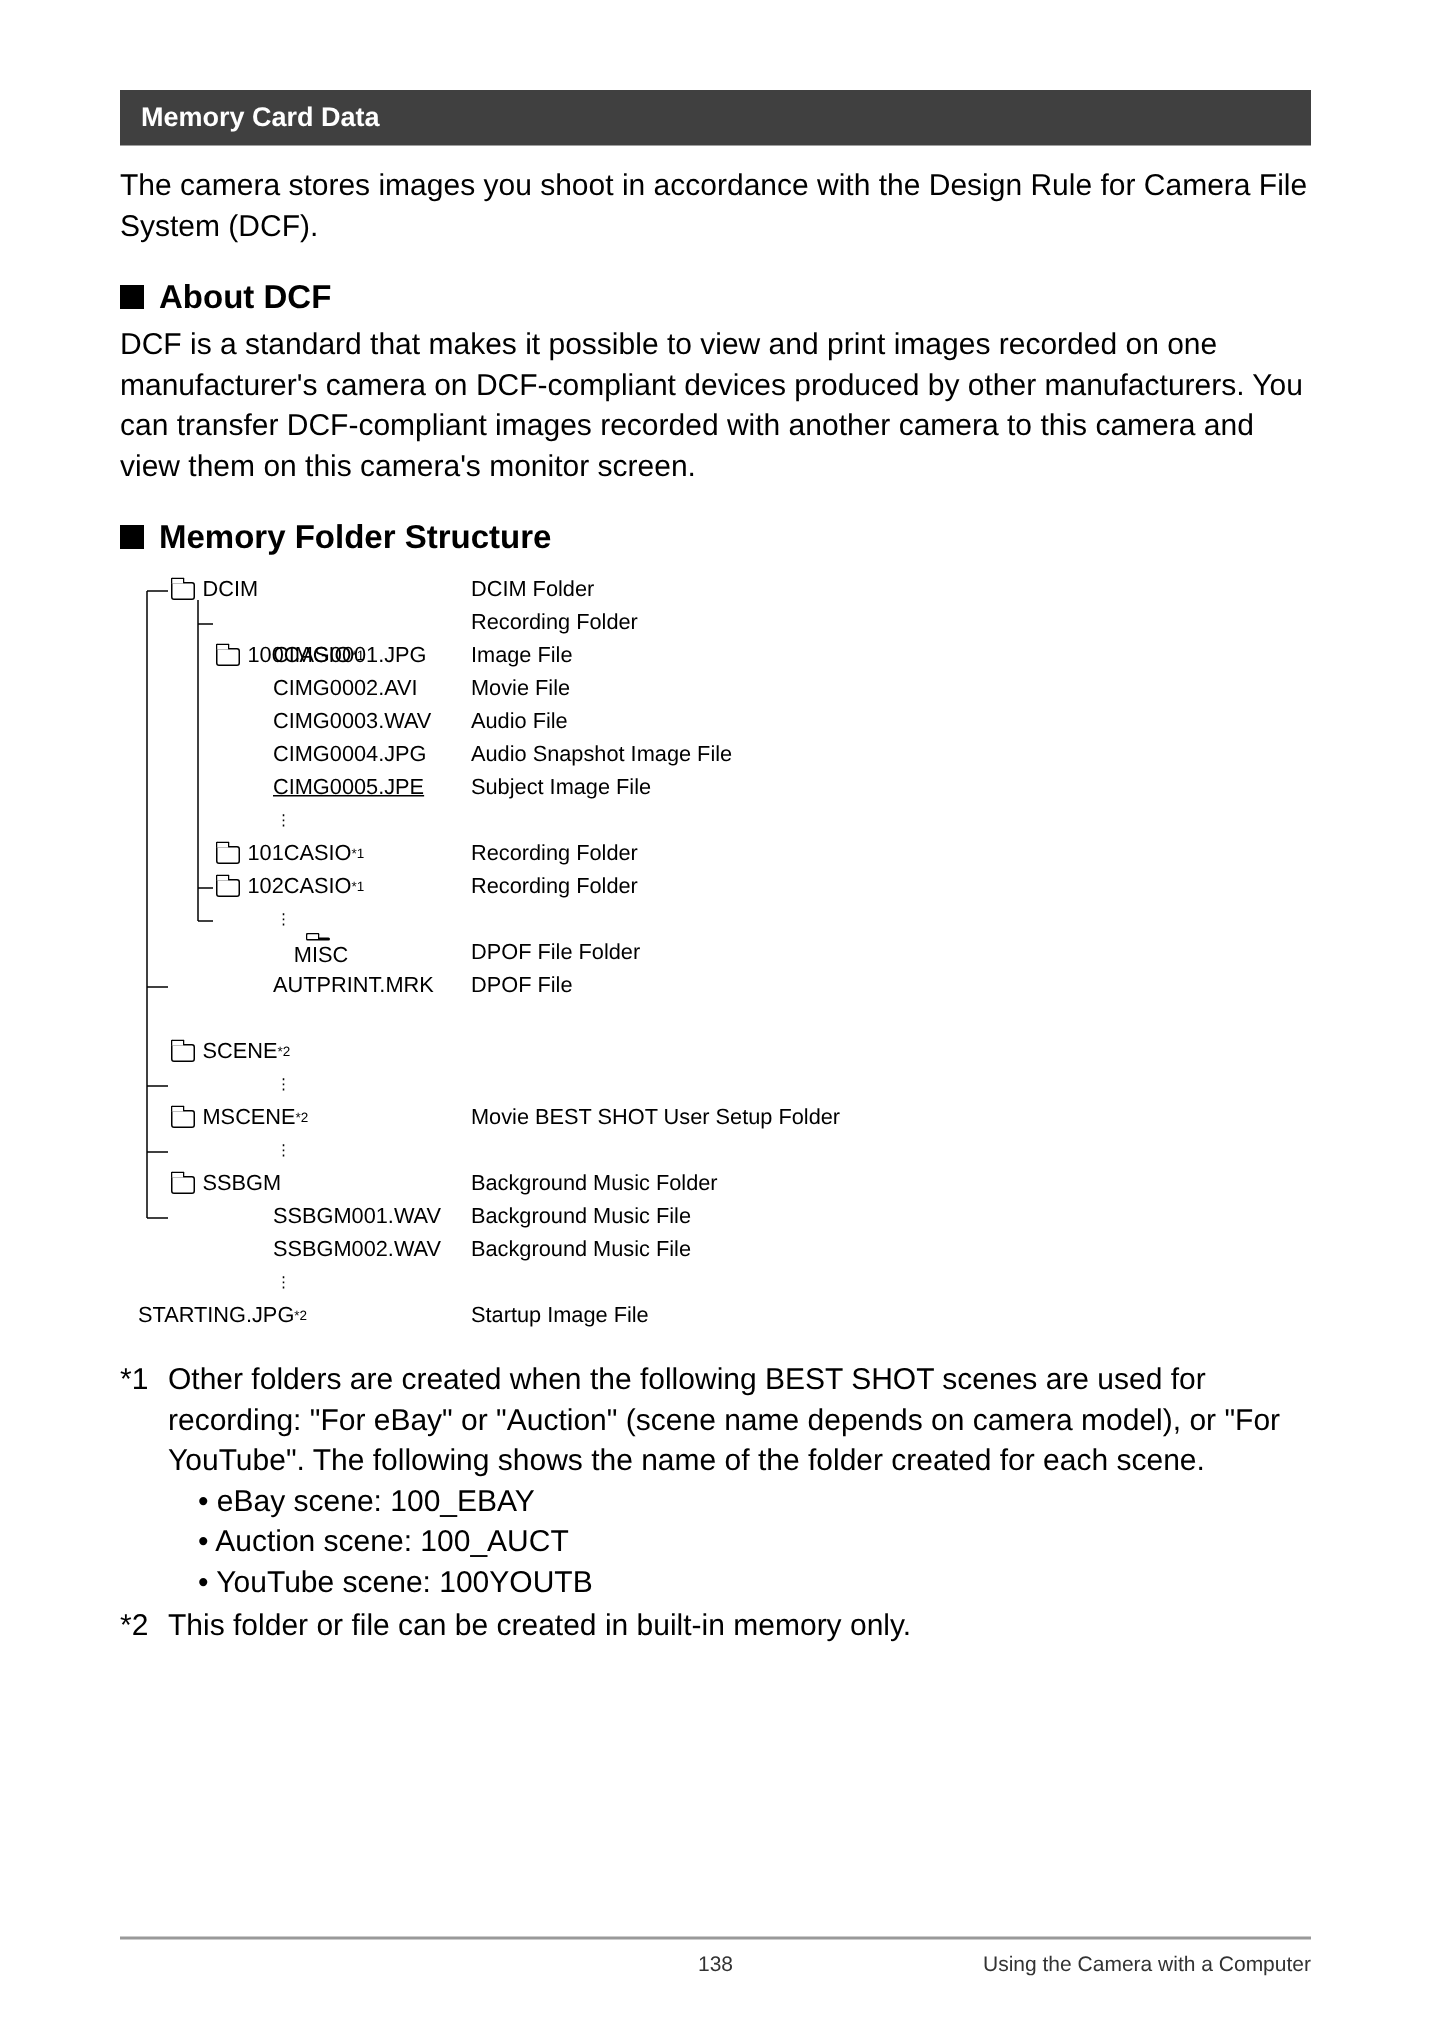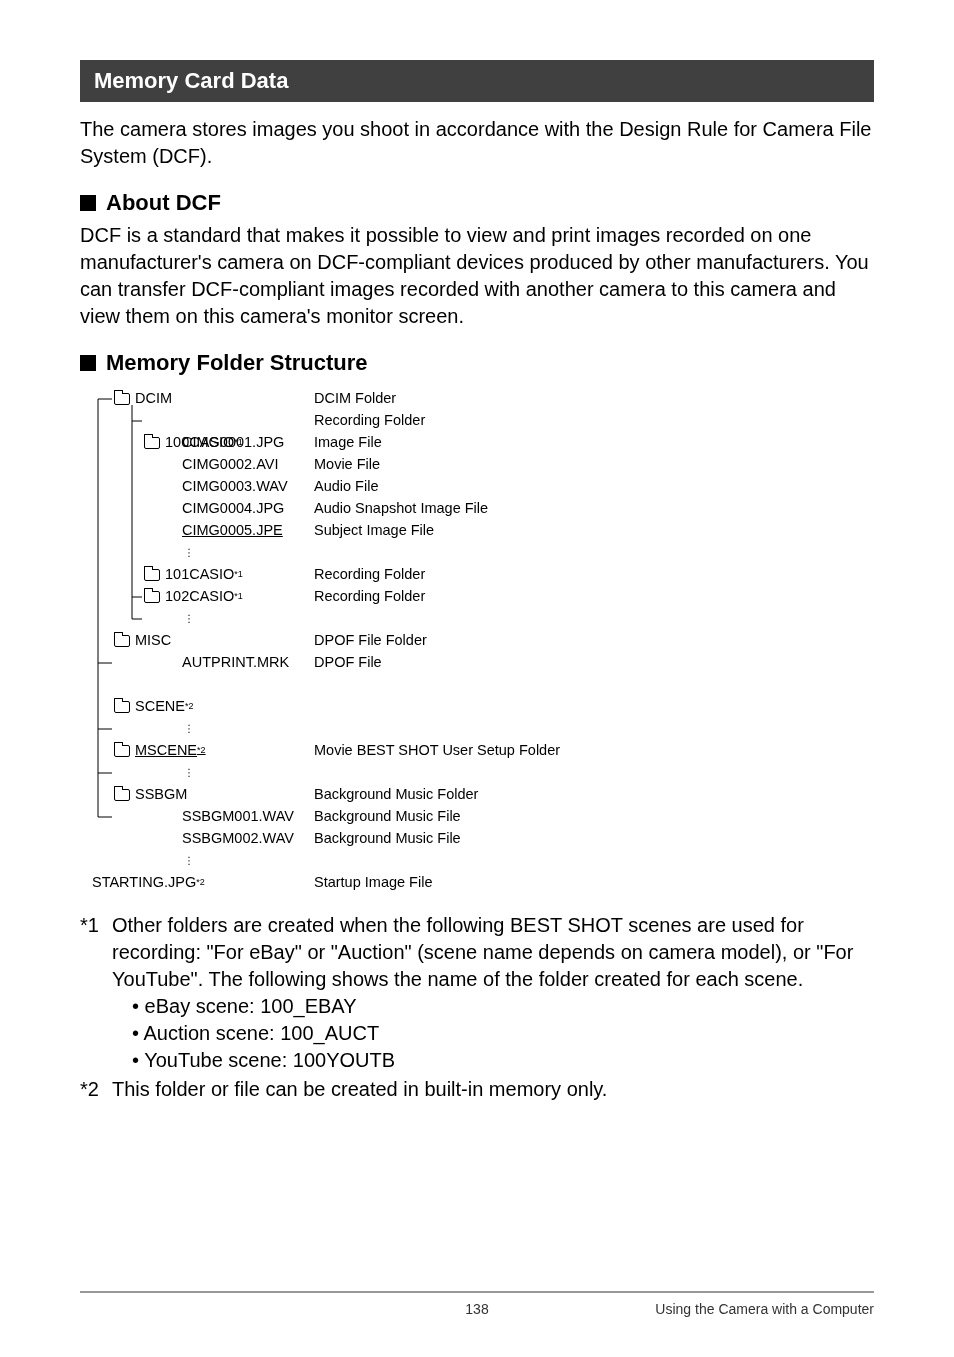--- a/index.html
+++ b/index.html
@@ -12,21 +12,21 @@
       width: 954px;
       height: 1357px;
       padding: 60px 80px 40px 80px;
       position: relative;
       color: #000;
       background: #fff;
     }
     .section-header {
       background: #404040;
       color: #fff;
-      font-size: 22px;
+      font-size: 18px;
       font-weight: bold;
       padding: 8px 14px;
       margin-bottom: 14px;
     }
     .body-text {
       font-size: 20px;
       line-height: 1.35;
       margin-bottom: 20px;
     }
     .subheading {
@@ -236,21 +236,21 @@
       </div>
     <div class="fs-desc">Recording Folder</div>
   </div>
     <div class="fs-row" style="height:22px">
       <div class="fs-label" style="padding-left:100px;">
         <span style="letter-spacing:-2px; font-size:10px; line-height:6px;">⋮</span>
       </div>
       <div class="fs-desc"></div>
     </div>
     <div class="fs-row" style="height:22px">
-    <div class="fs-label" style="padding-left:30px;">
+    <div class="fs-label" style="padding-left:30px;flex-direction:column;">
         <span class="folder-icon"></span>
         <span>MISC</span>
       </div>
     <div class="fs-desc">DPOF File Folder</div>
   </div>
     <div class="fs-row" style="height:22px">
     <div class="fs-label" style="padding-left:98px;">
         <span>AUTPRINT.MRK</span>
       </div>
     <div class="fs-desc">DPOF File</div>
@@ -263,21 +263,21 @@
         <span class="sup">*2</span>
       </div>
   </div>
     <div class="fs-row" style="height:22px">
       <div class="fs-label" style="padding-left:100px;">
         <span style="letter-spacing:-2px; font-size:10px; line-height:6px;">⋮</span>
       </div>
       <div class="fs-desc"></div>
     </div>
     <div class="fs-row" style="height:22px">
-    <div class="fs-label" style="padding-left:30px;text-decoration:underline;">
+    <div class="fs-label" style="padding-left:30px;">
         <span class="folder-icon"></span>
         <span>MSCENE </span>
         <span class="sup">*2</span>
       </div>
     <div class="fs-desc">Movie BEST SHOT User Setup Folder</div>
   </div>
     <div class="fs-row" style="height:22px">
       <div class="fs-label" style="padding-left:100px;">
         <span style="letter-spacing:-2px; font-size:10px; line-height:6px;">⋮</span>
       </div>

